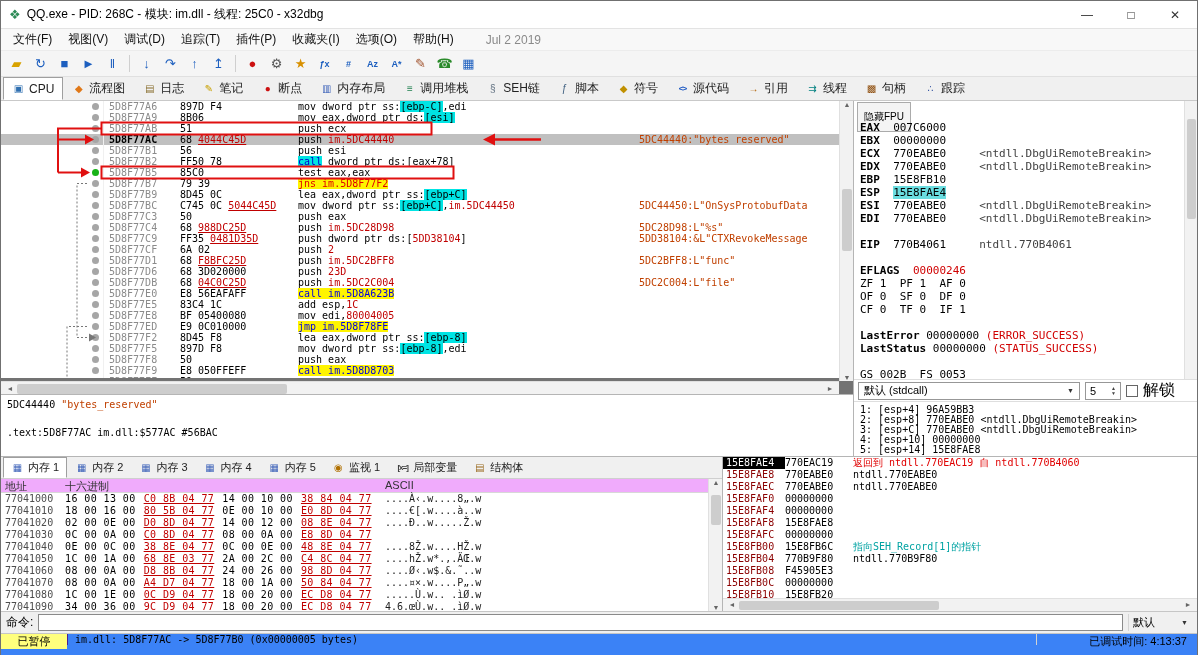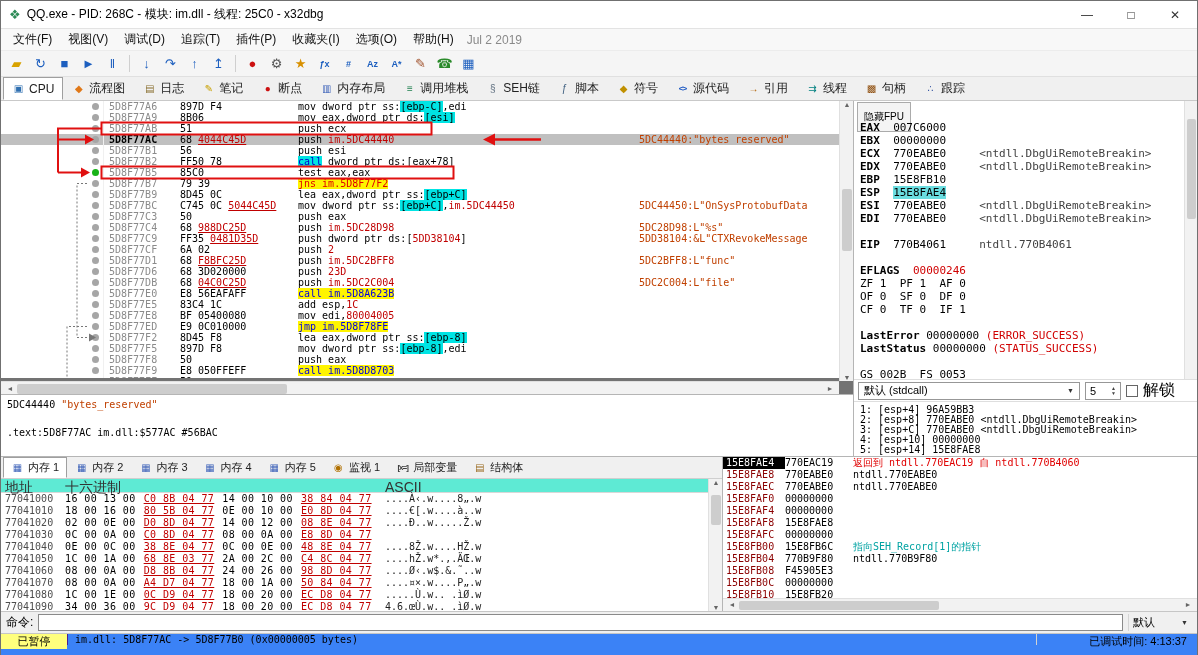--- a/index.html
+++ b/index.html
@@ -11,21 +11,21 @@
 
 
 .titlebar{height:28px;background:#fff;display:flex;align-items:center;padding-left:8px;font-size:12px;border-bottom:1px solid #e3e3e3;flex:0 0 28px}
 .appicon{color:#2e8b57;margin-right:6px;font-size:13px}
 .title{flex:1;color:#000}
 .wbtn{width:44px;height:27px;display:flex;align-items:center;justify-content:center;font-size:12px;color:#333}
 
 
 .menubar{height:22px;flex:0 0 22px;display:flex;align-items:center;background:#f8f8f8;font-size:12px;padding-left:4px;border-bottom:1px solid #ececec}
 .mi{padding:2px 8px;color:#111}
-.mdate{color:#8a8a8a;margin-left:5px}
+.mdate{color:#8a8a8a;margin-left:24px}
 
 
 .toolbar{height:26px;flex:0 0 26px;display:flex;align-items:center;background:#f5f5f5;border-bottom:1px solid #e0e0e0;padding-left:4px;gap:1px}
 .tbtn{width:23px;height:22px;border:none;background:transparent;font-size:13px;line-height:22px;text-align:center;cursor:default}
 .tbtn.ttext{font-size:9px;font-weight:bold}
 .tsep{width:1px;height:17px;background:#cfcfcf;margin:0 4px}
 
 
 .viewtabs{height:24px;flex:0 0 24px;display:flex;align-items:flex-end;background:#f0f0f0;padding-left:2px;border-bottom:1px solid #c9c9c9}
 .vtab,.btab{display:flex;align-items:center;gap:4px;height:23px;padding:0 8px;font-size:12px;color:#222;border:1px solid transparent}
@@ -92,21 +92,21 @@
 #args{flex:1;border-top:1px solid #dedede;padding:3px 6px;overflow:hidden}
 .arow{height:10px;line-height:10px;font-size:10px;font-family:"DejaVu Sans Mono",monospace;white-space:pre}
 
 
 .bottom{height:155px;flex:0 0 155px;display:flex;background:#fff;border-top:1px solid #b5b5b5}
 .botA{width:722px;display:flex;flex-direction:column;border-right:1px solid #b5b5b5}
 .bottomtabs{height:22px;flex:0 0 22px;display:flex;align-items:flex-end;background:#f0f0f0;border-bottom:1px solid #cfcfcf;padding-left:2px}
 .btab{height:21px;font-size:11px;padding:0 7px}
 .dumpwrap{flex:1;display:flex;overflow:hidden}
 .dumparea{flex:1;overflow:hidden}
-.dumphead{height:14px;display:flex;font-size:14px;background:#5eead4;border-bottom:1px solid #d8d8d8;color:#333}
+.dumphead{height:14px;display:flex;font-size:11px;background:#f0abfc;border-bottom:1px solid #d8d8d8;color:#333}
 .dh1{flex:0 0 64px;padding-left:4px}
 .dh2{flex:0 0 320px}
 .dh3{flex:1}
 .mrow{display:flex;height:12px;line-height:12px;font-size:10px;font-family:"DejaVu Sans Mono",monospace;white-space:pre}
 .maddr{flex:0 0 64px;color:#4d4d4d;padding-left:4px}
 .mhex{flex:0 0 320px;letter-spacing:.4px}
 .mhex .sg{margin-right:8px}
 .mascii{flex:1;color:#1c1c1c}
 .dumpscroll{height:100%}
 .botB{flex:1;display:flex;flex-direction:column;overflow:hidden}

